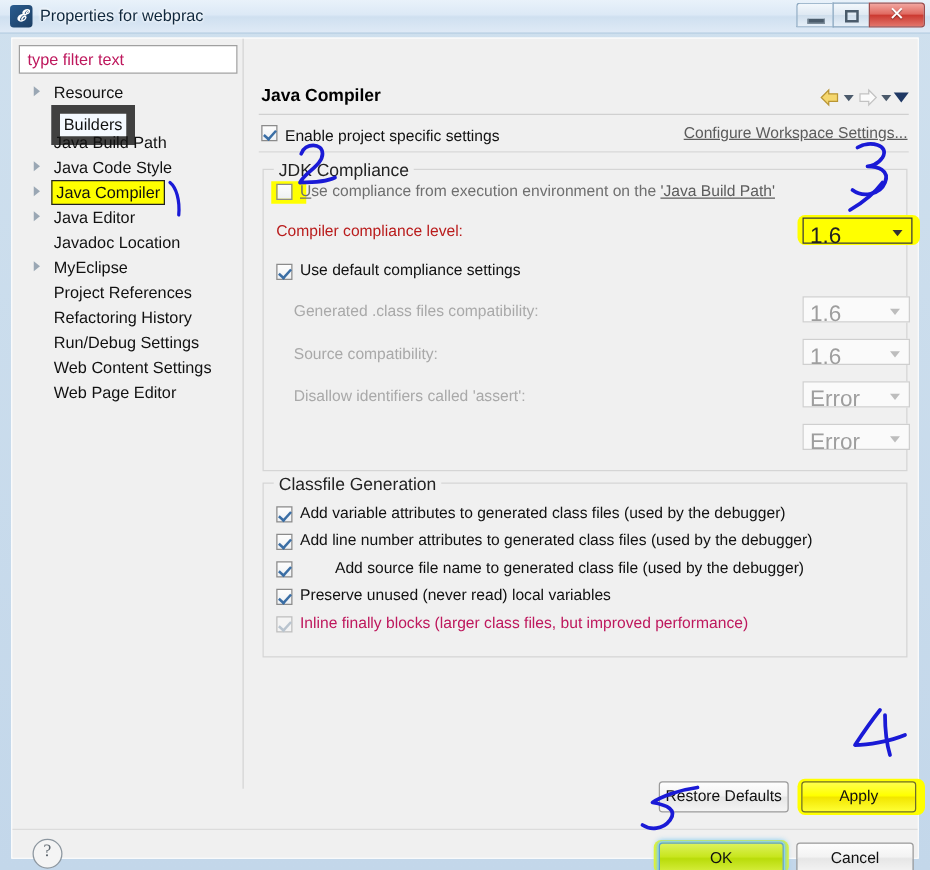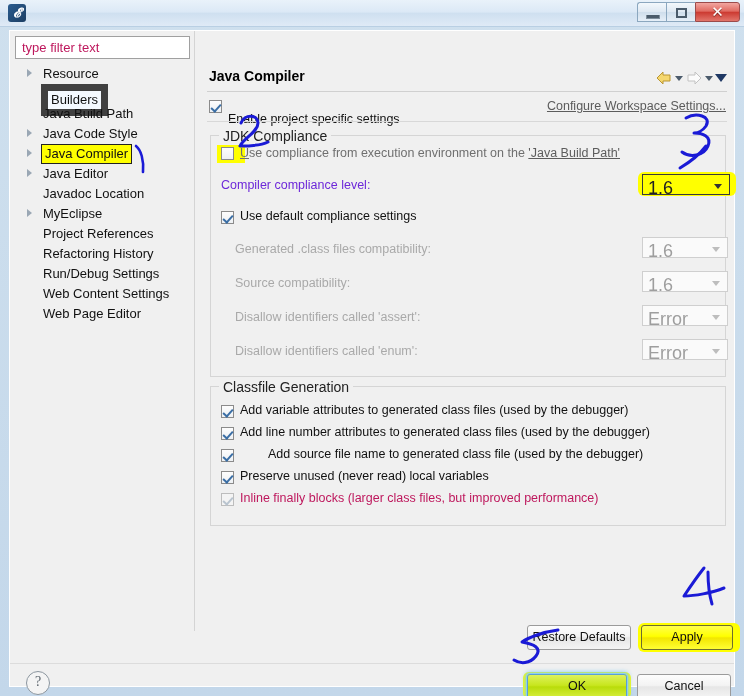--- a/index.html
+++ b/index.html
@@ -139,21 +139,21 @@
     position:absolute;width:86px;height:21px;box-sizing:border-box;
     border:1px solid #a6a6a6;background:#fff;
   }
   .combo .cval{position:absolute;left:5px;top:3px;font-size:18px;color:#222;}
   .combo .carrow{position:absolute;right:7px;top:9px;width:0;height:0;
     border-left:4px solid transparent;border-right:4px solid transparent;border-top:5px solid #333;}
   .combo.dis{border-color:#cfcfcf;background:#fafafa;}
   .combo.dis .cval{color:#9e9e9e;}
   .combo.dis .carrow{border-top-color:#bdbdbd;}
   .combo.hlt{border:1px solid #3a3a3a;background:#ffff00;}
-  .lbl{position:absolute;font-size:12.5px;color:#6d28d9;white-space:nowrap;}
+  .lbl{position:absolute;font-size:12.5px;color:#b91c1c;white-space:nowrap;}
   .lbl.dis{color:#a9a9a9;}
 
   
   .hi{position:absolute;background:#ffff00;z-index:0;}
   .hi.soft{border-radius:6px;filter:blur(0.6px);}
 
   
   .btn{
     position:absolute;box-sizing:border-box;height:25px;
     border:1px solid #9b9b9b;border-radius:3px;
@@ -182,20 +182,21 @@
   .ann svg{display:block;overflow:visible;}
 </style>
 </head>
 <body>
 
 <div id="app">
   <div class="win-frame">
 
     <div class="titlebar">
       <div class="title-icon">𝓔</div>
+      <div class="title-text">Properties for webprac</div>
       <div class="winbtns">
         <div class="wb min">
             <span class="glyph-min"></span>
           </div>
         <div class="wb max">
             <span class="glyph-max"></span>
           </div>
         <div class="wb close">
             <span class="glyph-close">✕</span>
           </div>
@@ -275,21 +276,21 @@
                 </svg>
             </span>
             <span class="caret"></span>
             <span class="caret big"></span>
           </div>
 
           <div class="title-rule"></div>
 
           <div class="row-enable">
             <span class="cb checked" style="left:0;top:3px;"></span>
-            <span class="cb-lab" style="left:19px;top:15px;">Enable project specific settings</span>
+            <span class="cb-lab" style="left:19px;top:5px;">Enable project specific settings</span>
             <span class="link cfg-link">Configure Workspace Settings...</span>
           </div>
 
           <div class="sep-rule"></div>
 
           <div class="group" id="jdk-group">
             <span class="group-title">JDK Compliance</span>
 
             <span class="hi" style="left:6px;top:9px;width:28px;height:18px;"></span>
             <span class="cb" style="left:10px;top:11px;"></span>
@@ -316,21 +317,20 @@
               <span class="cval">1.6</span>
               <span class="carrow"></span>
             </span>
 
             <span class="lbl dis" style="left:24px;top:174px;">Disallow identifiers called 'assert':</span>
             <span class="combo dis" style="left:431px;top:169px;">
               <span class="cval">Error</span>
               <span class="carrow"></span>
             </span>
 
-            <span class="lbl dis" style="left:24px;top:208px;">Disallow identifiers called 'enum':</span>
             <span class="combo dis" style="left:431px;top:203px;">
               <span class="cval">Error</span>
               <span class="carrow"></span>
             </span>
           </div>
 
           <div class="group" id="cls-group">
             <span class="group-title">Classfile Generation</span>
 
             <span class="cb checked" style="left:10px;top:18px;"></span>

